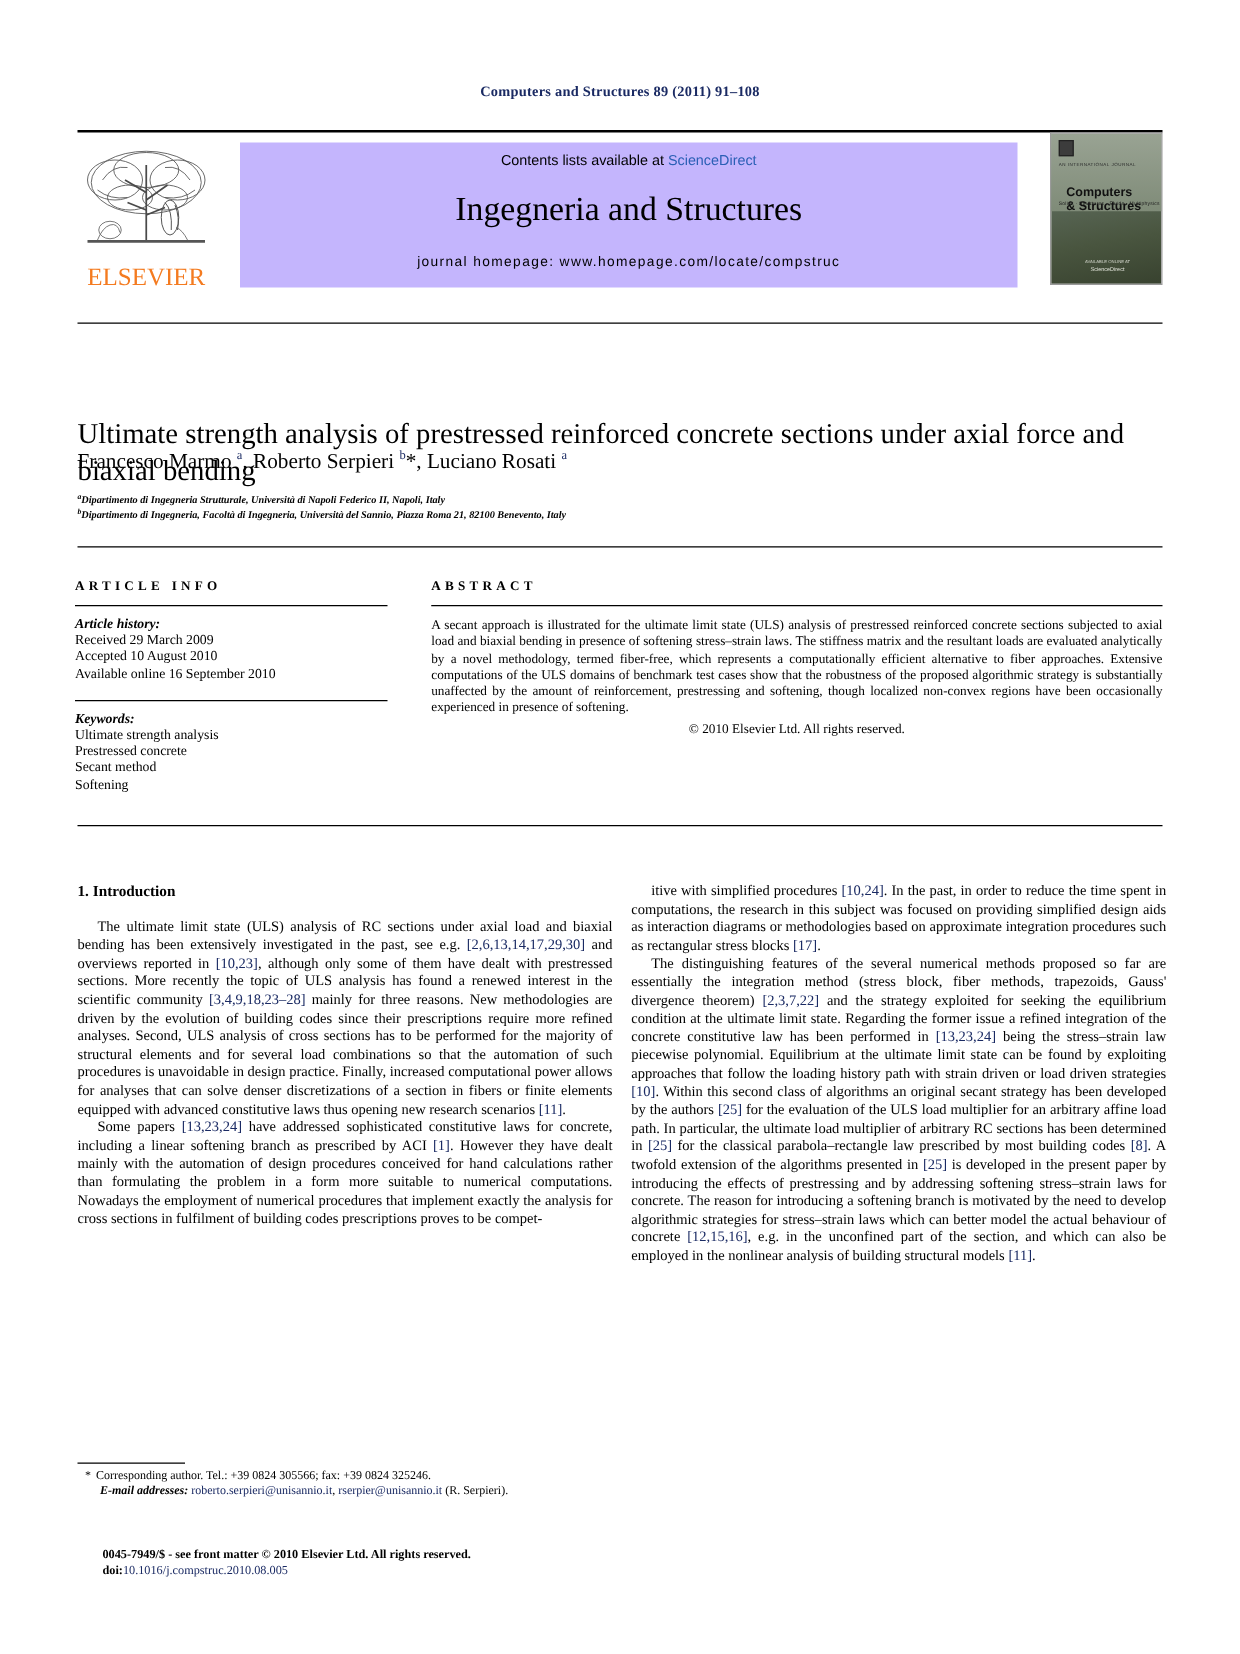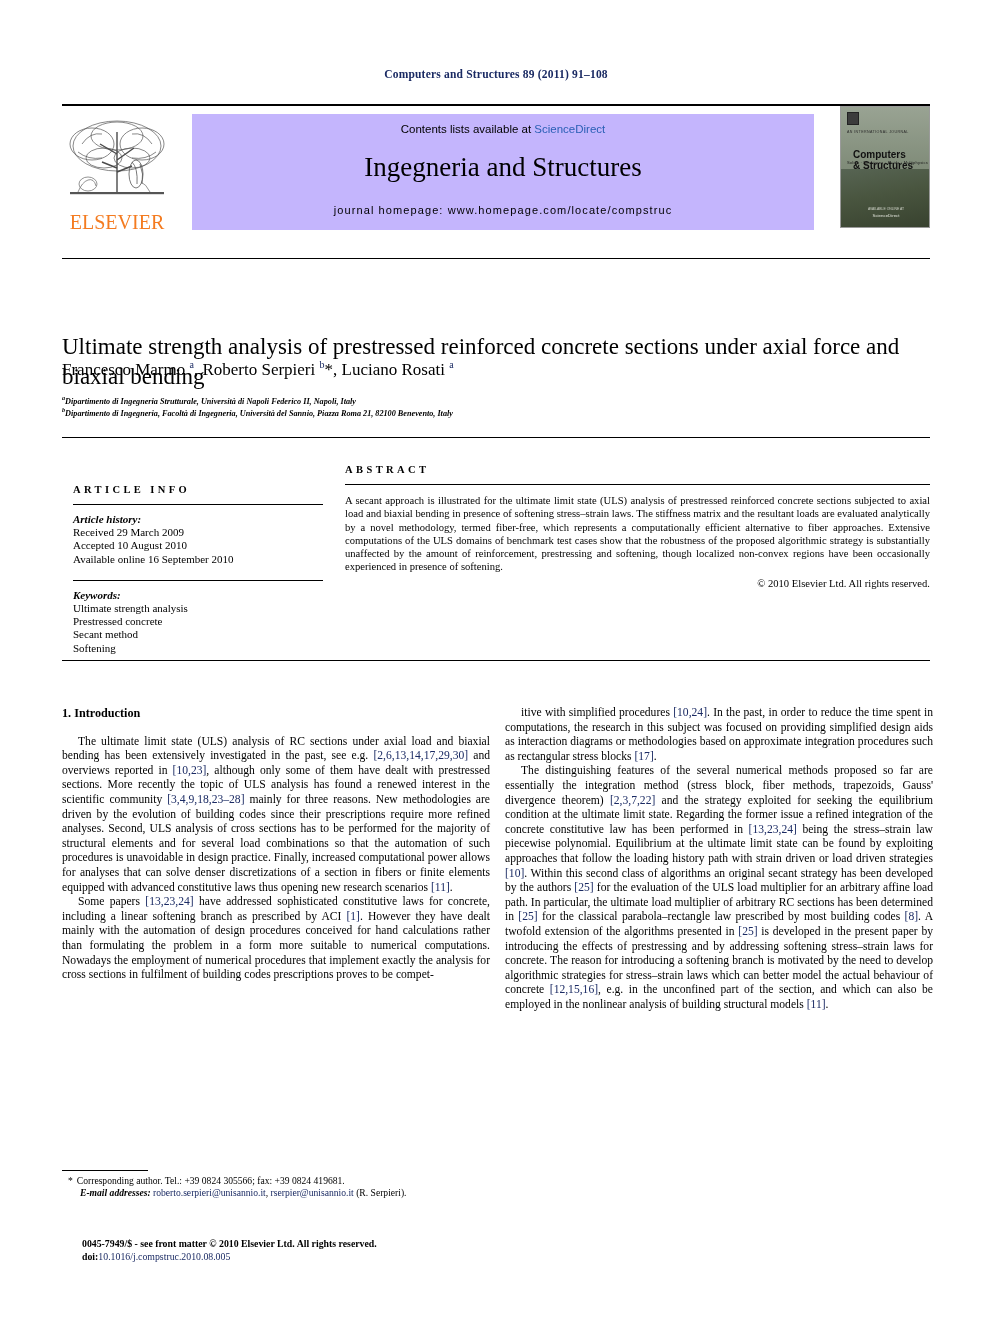--- a/index.html
+++ b/index.html
@@ -123,21 +123,21 @@
   }
   .affil sup { font-size:6.2px; vertical-align:super; }
   .affil.a { top:392px; }
   .affil.b { top:404px; }
 
   .rule-mid {
     position:absolute; top:437px; left:62px; width:868px; height:1px; background:#000;
   }
 
   
-  .infocol { position:absolute; top:464px; left:73px; width:250px;margin-top:20px; }
+  .infocol { position:absolute; top:464px; left:60px; width:250px; }
   .abscol  { position:absolute; top:464px; left:345px; width:585px; }
 
   .sec-head {
     font-family:"Liberation Serif", serif;
     font-weight:bold; font-size:10.5px; letter-spacing:3.4px; color:#000;
   }
   .thinrule { height:1px; background:#000; margin-top:9px; }
 
   .infoblk {
     font-family:"Liberation Serif", serif;
@@ -147,21 +147,21 @@
   .infoblk .ln { display:block; }
   .kwrule { height:1px; background:#000; margin-top:14px; }
 
   .abstract {
     font-family:"Liberation Serif", serif;
     font-size:10.6px; line-height:13.3px; text-align:justify; color:#000;
     margin-top:9px;
   }
   .copyright {
     font-family:"Liberation Serif", serif;
-    font-size:10.6px; text-align:right; margin-top:4px; color:#000;
+    font-size:10.6px; text-align:center; margin-top:4px; color:#000;
   }
 
   .rule-bottom {
     position:absolute; top:660px; left:62px; width:868px; height:1px; background:#000;
   }
 
   
   .col {
     position:absolute; top:706px; width:428px;
     font-family:"Liberation Serif", serif;
@@ -301,21 +301,21 @@
     <p>Some papers <span class="ref">[13,23,24]</span> have addressed sophisticated constitutive laws for concrete, including a linear softening branch as prescribed by ACI <span class="ref">[1]</span>. However they have dealt mainly with the automation of design procedures conceived for hand calculations rather than formulating the problem in a form more suitable to numerical computations. Nowadays the employment of numerical procedures that implement exactly the analysis for cross sections in fulfilment of building codes prescriptions proves to be compet-</p>
   </div>
 
   <div class="col right">
     <p>itive with simplified procedures <span class="ref">[10,24]</span>. In the past, in order to reduce the time spent in computations, the research in this subject was focused on providing simplified design aids as interaction diagrams or methodologies based on approximate integration procedures such as rectangular stress blocks <span class="ref">[17]</span>.</p>
     <p>The distinguishing features of the several numerical methods proposed so far are essentially the integration method (stress block, fiber methods, trapezoids, Gauss' divergence theorem) <span class="ref">[2,3,7,22]</span> and the strategy exploited for seeking the equilibrium condition at the ultimate limit state. Regarding the former issue a refined integration of the concrete constitutive law has been performed in <span class="ref">[13,23,24]</span> being the stress–strain law piecewise polynomial. Equilibrium at the ultimate limit state can be found by exploiting approaches that follow the loading history path with strain driven or load driven strategies <span class="ref">[10]</span>. Within this second class of algorithms an original secant strategy has been developed by the authors <span class="ref">[25]</span> for the evaluation of the ULS load multiplier for an arbitrary affine load path. In particular, the ultimate load multiplier of arbitrary RC sections has been determined in <span class="ref">[25]</span> for the classical parabola–rectangle law prescribed by most building codes <span class="ref">[8]</span>. A twofold extension of the algorithms presented in <span class="ref">[25]</span> is developed in the present paper by introducing the effects of prestressing and by addressing softening stress–strain laws for concrete. The reason for introducing a softening branch is motivated by the need to develop algorithmic strategies for stress–strain laws which can better model the actual behaviour of concrete <span class="ref">[12,15,16]</span>, e.g. in the unconfined part of the section, and which can also be employed in the nonlinear analysis of building structural models <span class="ref">[11]</span>.</p>
   </div>
 
   <div class="fnrule"></div>
   <div class="footnote">
-    <div class="fn-line1"><span class="star">*</span><span>Corresponding author. Tel.: +39 0824 305566; fax: +39 0824 419681.</span></div>
+    <div class="fn-line1"><span class="star">*</span><span>Corresponding author. Tel.: +39 0824 305566; fax: +39 0824 325246.</span></div>
     <div class="fn-line2"><span class="em">E-mail addresses:</span> <span class="link">roberto.serpieri@unisannio.it</span>, <span class="link">rserpier@unisannio.it</span> <span>(R. Serpieri).</span></div>
   </div>
 
   <div class="imprint">
     <div>0045-7949/$ - see front matter © 2010 Elsevier Ltd. All rights reserved.</div>
     <div><span>doi:</span><span class="doi">10.1016/j.compstruc.2010.08.005</span></div>
   </div>
 
 </div>
 

